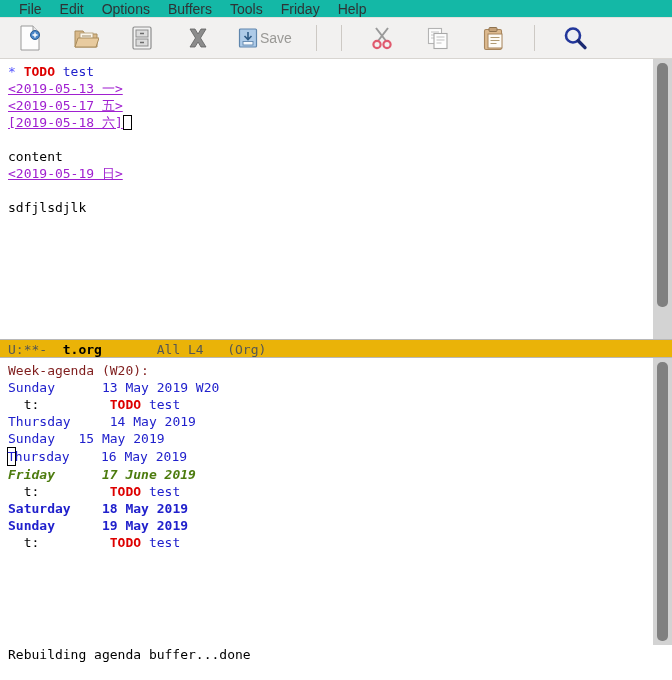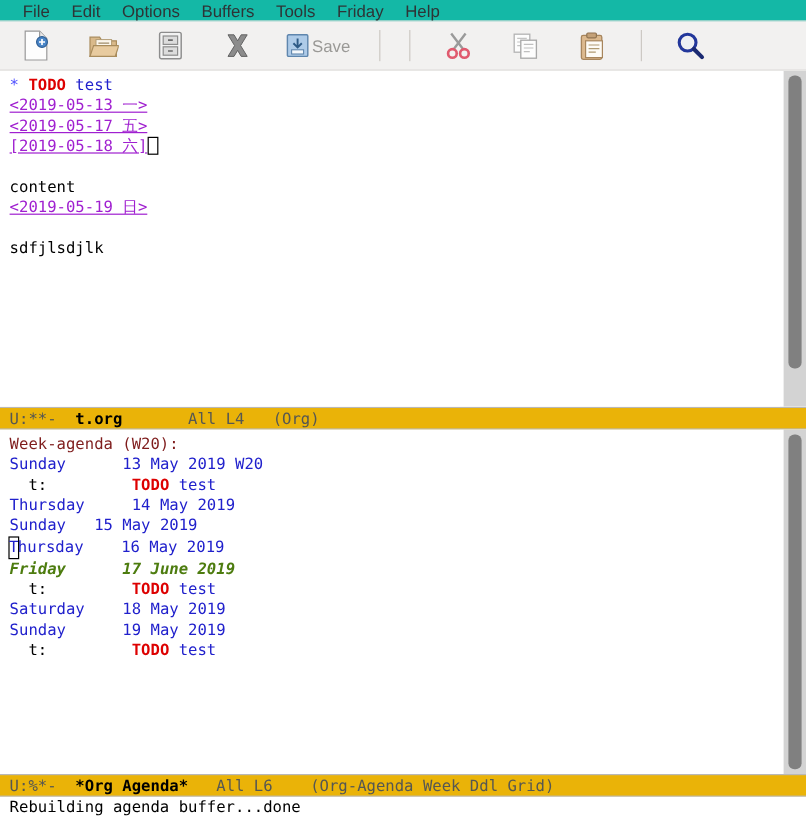--- a/index.html
+++ b/index.html
@@ -142,21 +142,21 @@
   .org-star   { color: #5555ff; }
   .org-todo   { color: #dd0000; font-weight: bold; }
   .org-head   { color: #2020cc; }
   .org-date   { color: #a020d0; text-decoration: underline; }
   .plain      { color: #000000; }
 
   
   .ag-struct  { color: #7f1d1d; }
   .ag-day     { color: #2020cc; }
   .ag-today   { color: #4d7c0f; font-style: italic; font-weight: bold; }
-  .ag-weekend { color: #2020cc; font-weight: normal; }
+  .ag-weekend { color: #2020cc; font-weight: bold; }
   .ag-cat     { color: #000000; }
   .ag-todo    { color: #dd0000; font-weight: bold; }
   .ag-item    { color: #2020cc; }
 
   
   .cursor-box {
     display: inline-block;
     border: 1.5px solid #000000;
     box-sizing: border-box;
     width: 9px;
@@ -302,17 +302,16 @@
   <span class="ag-cat">t:</span>         <span class="ag-todo">TODO</span> <span class="ag-item">test</span>
 <span class="ag-weekend">Saturday</span>    <span class="ag-weekend">18 May 2019</span>
 <span class="ag-weekend">Sunday</span>      <span class="ag-weekend">19 May 2019</span>
   <span class="ag-cat">t:</span>         <span class="ag-todo">TODO</span> <span class="ag-item">test</span></div>
 
     <div class="scrollbar">
       <div class="thumb" style="top:4px; height:279px;"></div>
     </div>
   </div>
 
-  <div class="modeline"><span>U:%*-</span>  <span class="buf">*Org Agenda*</span>   <span>All L6</span>    <span>(Org-Agenda Week Ddl Grid)</span></div>
 
   <div id="echo"><span>Rebuilding agenda buffer...done</span></div>
 
 </div>
 
 </body></html>

